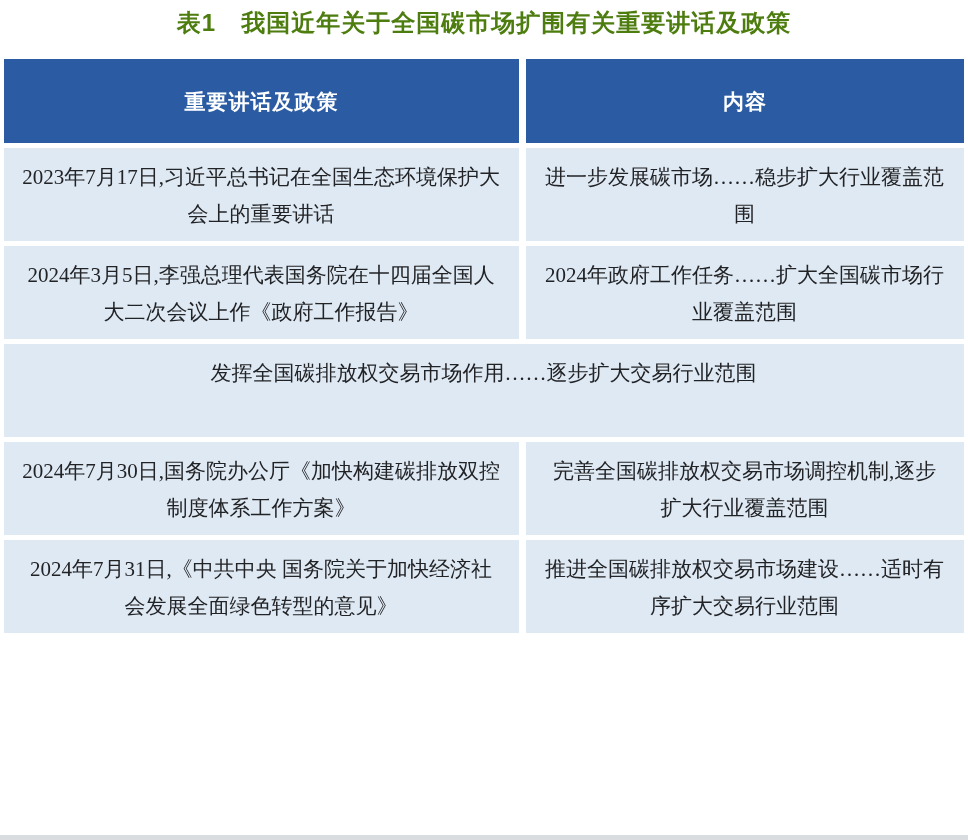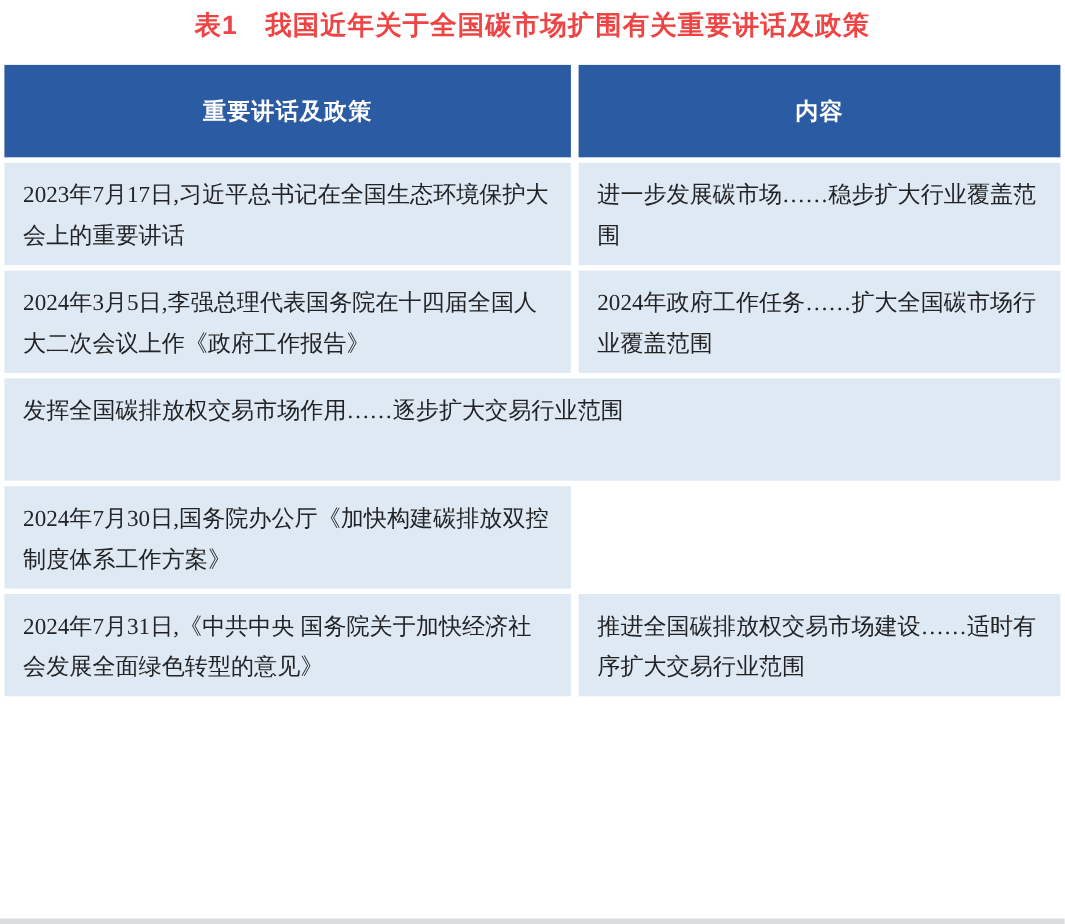--- a/index.html
+++ b/index.html
@@ -10,29 +10,30 @@
     background: #ffffff;
     font-family: "Liberation Serif", "DejaVu Serif", serif;
   }
   .title {
     position: absolute;
     top: 7px; left: 0; right: 0;
     text-align: center;
     font-family: "Liberation Sans", "DejaVu Sans", sans-serif;
     font-weight: bold;
     font-size: 24px;
-    color: #ef4444;
+    color: #4d7c0f;
     letter-spacing: 1px;
   }
   .table {
     position: absolute;
     top: 59px; left: 4px; right: 4px;
     display: flex;
     flex-direction: column;
     gap: 5px;
+    text-align: center;
   }
   .row {
     display: flex;
     gap: 7px;
   }
   .cell {
     background: #dfe9f3;
     font-size: 21px;
     line-height: 37px;
     color: #222326;
@@ -87,20 +88,21 @@
     </div>
 
 
     <div class="row">
       <div class="cell right">发挥全国碳排放权交易市场作用……逐步扩大交易行业范围</div>
     </div>
 
 
     <div class="row">
       <div class="cell left">2024年7月30日,国务院办公厅《加快构建碳排放双控制度体系工作方案》</div>
+      <div class="cell right">完善全国碳排放权交易市场调控机制,逐步扩大行业覆盖范围</div>
     </div>
 
     <div class="row">
       <div class="cell left">2024年7月31日,《中共中央 国务院关于加快经济社会发展全面绿色转型的意见》</div>
       <div class="cell right">推进全国碳排放权交易市场建设……适时有序扩大交易行业范围</div>
     </div>
 
   </div>
 
   <div class="bottom-strip"></div>

